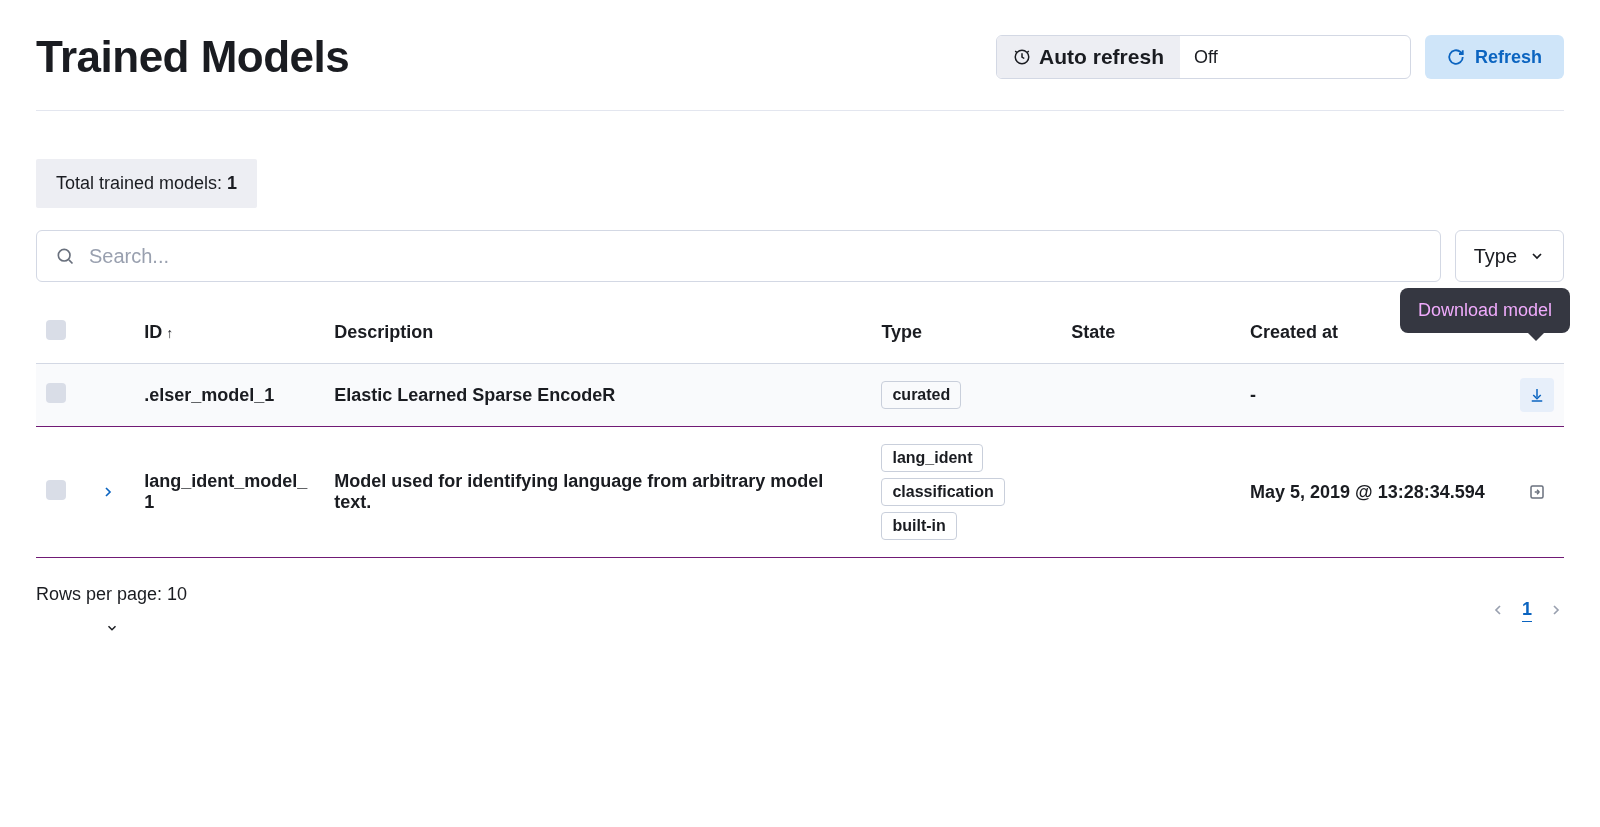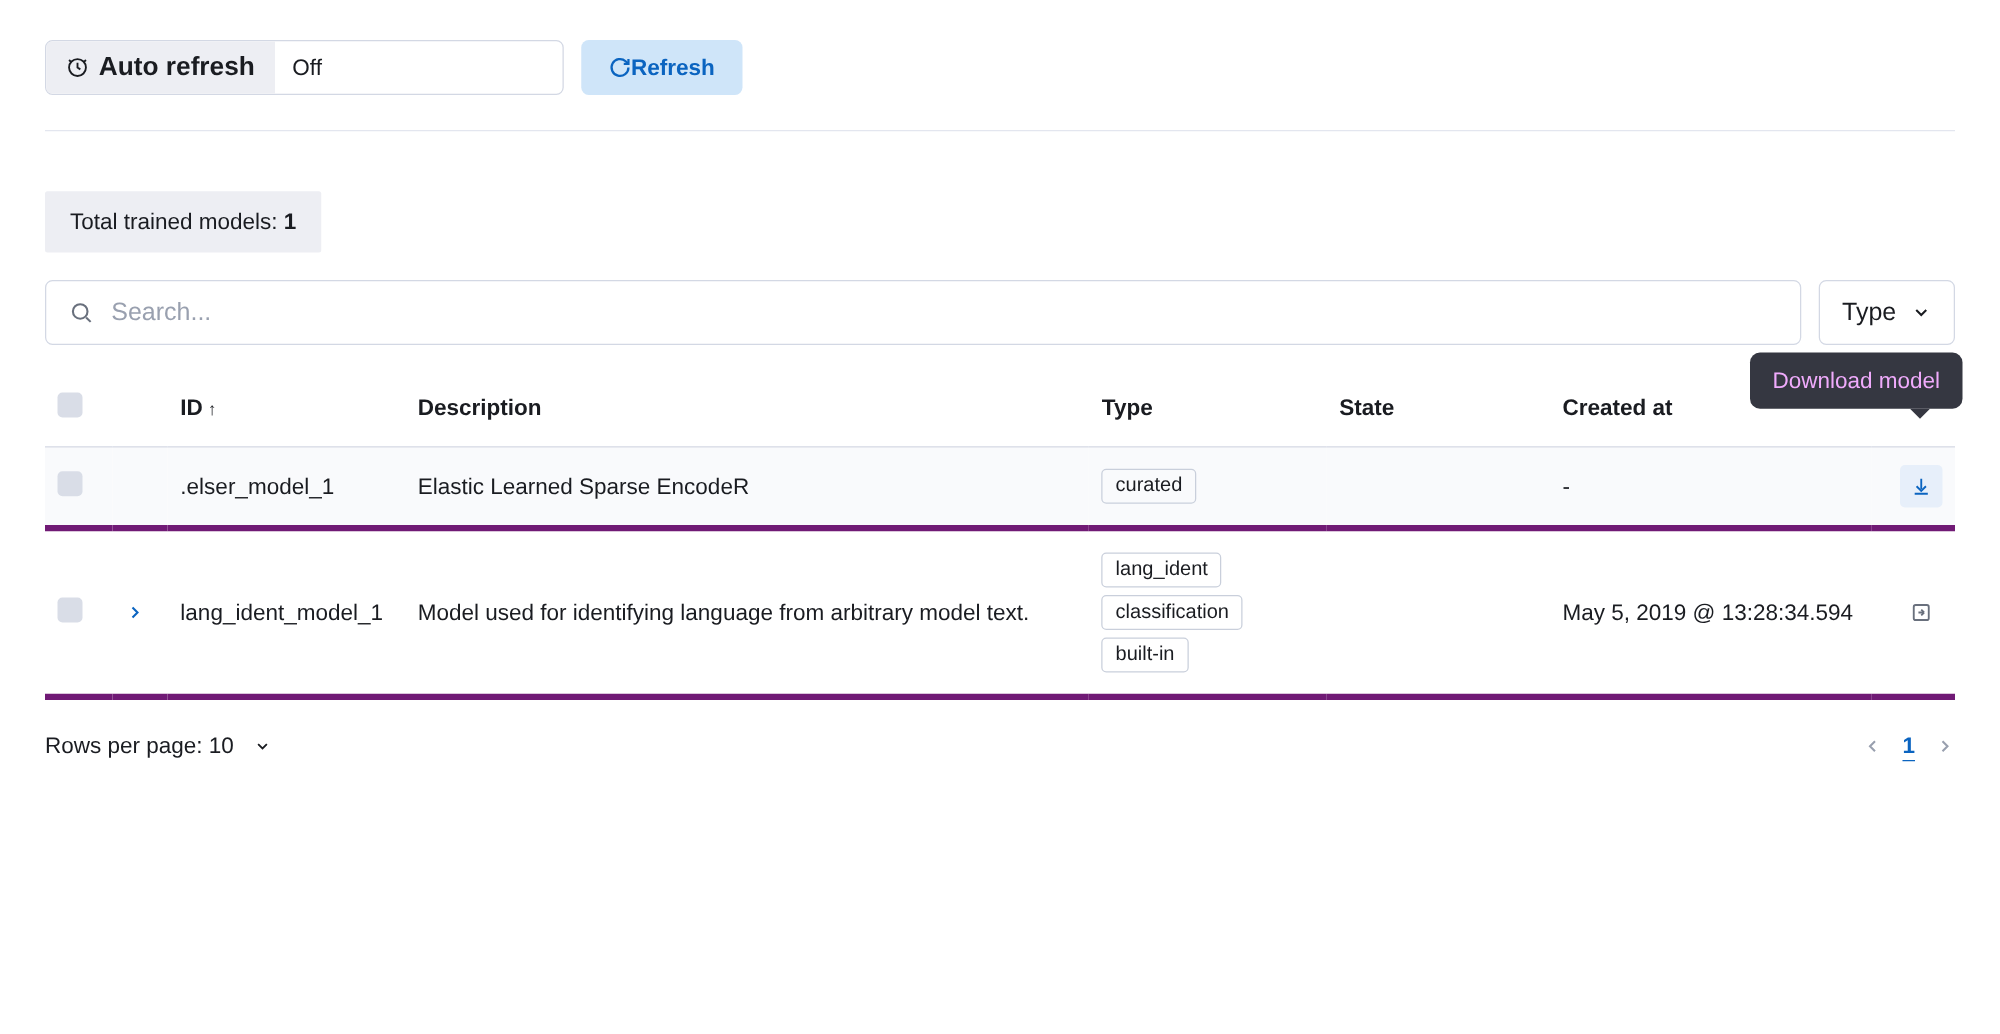--- a/index.html
+++ b/index.html
@@ -46,20 +46,21 @@
 .auto-refresh-value {
   display: flex;
   align-items: center;
   padding: 0 18px 0 14px;
   font-size: 18px;
   width: 230px;
 }
 .refresh-button {
   display: flex;
   align-items: center;
+  gap: 10px;
   background: #cfe5f9;
   color: #0b64c0;
   border: none;
   border-radius: 6px;
   padding: 0 22px;
   font-size: 18px;
   font-weight: 700;
   height: 44px;
   cursor: pointer;
 }
@@ -114,22 +115,23 @@
 .table th {
   text-align: left;
   font-size: 18px;
   font-weight: 700;
   padding: 18px 10px;
   border-bottom: 1px solid #d3d8e4;
 }
 .table td {
   padding: 14px 10px;
   font-size: 18px;
-  border-bottom: 5px solid #701a75;
+  border-bottom: 1px solid #701a75;
   vertical-align: middle;
+  font-weight: bold;
 }
 .table tr.highlight td { background: #f9fafc; }
 .col-check { width: 48px; }
 .col-expand { width: 40px; }
 .col-id { width: 170px; }
 .col-desc { width: 490px; }
 .col-type { width: 170px; }
 .col-state { width: 160px; }
 .col-created { width: 230px; }
 .col-actions { width: 60px; text-align: right; }
@@ -184,20 +186,21 @@
   justify-content: space-between;
   align-items: center;
   margin-top: 26px;
 }
 .rows-pp {
   display: flex;
   align-items: center;
   gap: 16px;
   font-size: 18px;
   cursor: pointer;
+  flex-direction: column;
 }
 .pager {
   display: flex;
   align-items: center;
   gap: 16px;
 }
 .pager-btn {
   color: #99a0af;
   cursor: pointer;
   font-size: 20px;
@@ -210,20 +213,21 @@
   text-underline-offset: 6px;
 }
 svg { display: block; }
 </style>
 </head>
 <body>
 
 
 
 <div class="header-row">
+  <h1 class="page-title">Trained Models</h1>
   <div class="header-controls">
     <div class="refresh-group">
       <div class="auto-refresh-label">
         <span>
           <svg width="18" height="18" viewBox="0 0 24 24" fill="none" stroke="#1a1c21" stroke-width="2">
               <circle cx="12" cy="12" r="9"></circle>
               <path d="M12 7v5l3 2"></path>
               <path d="M3 4l2 2M21 4l-2 2"></path>
             </svg>
         </span>

